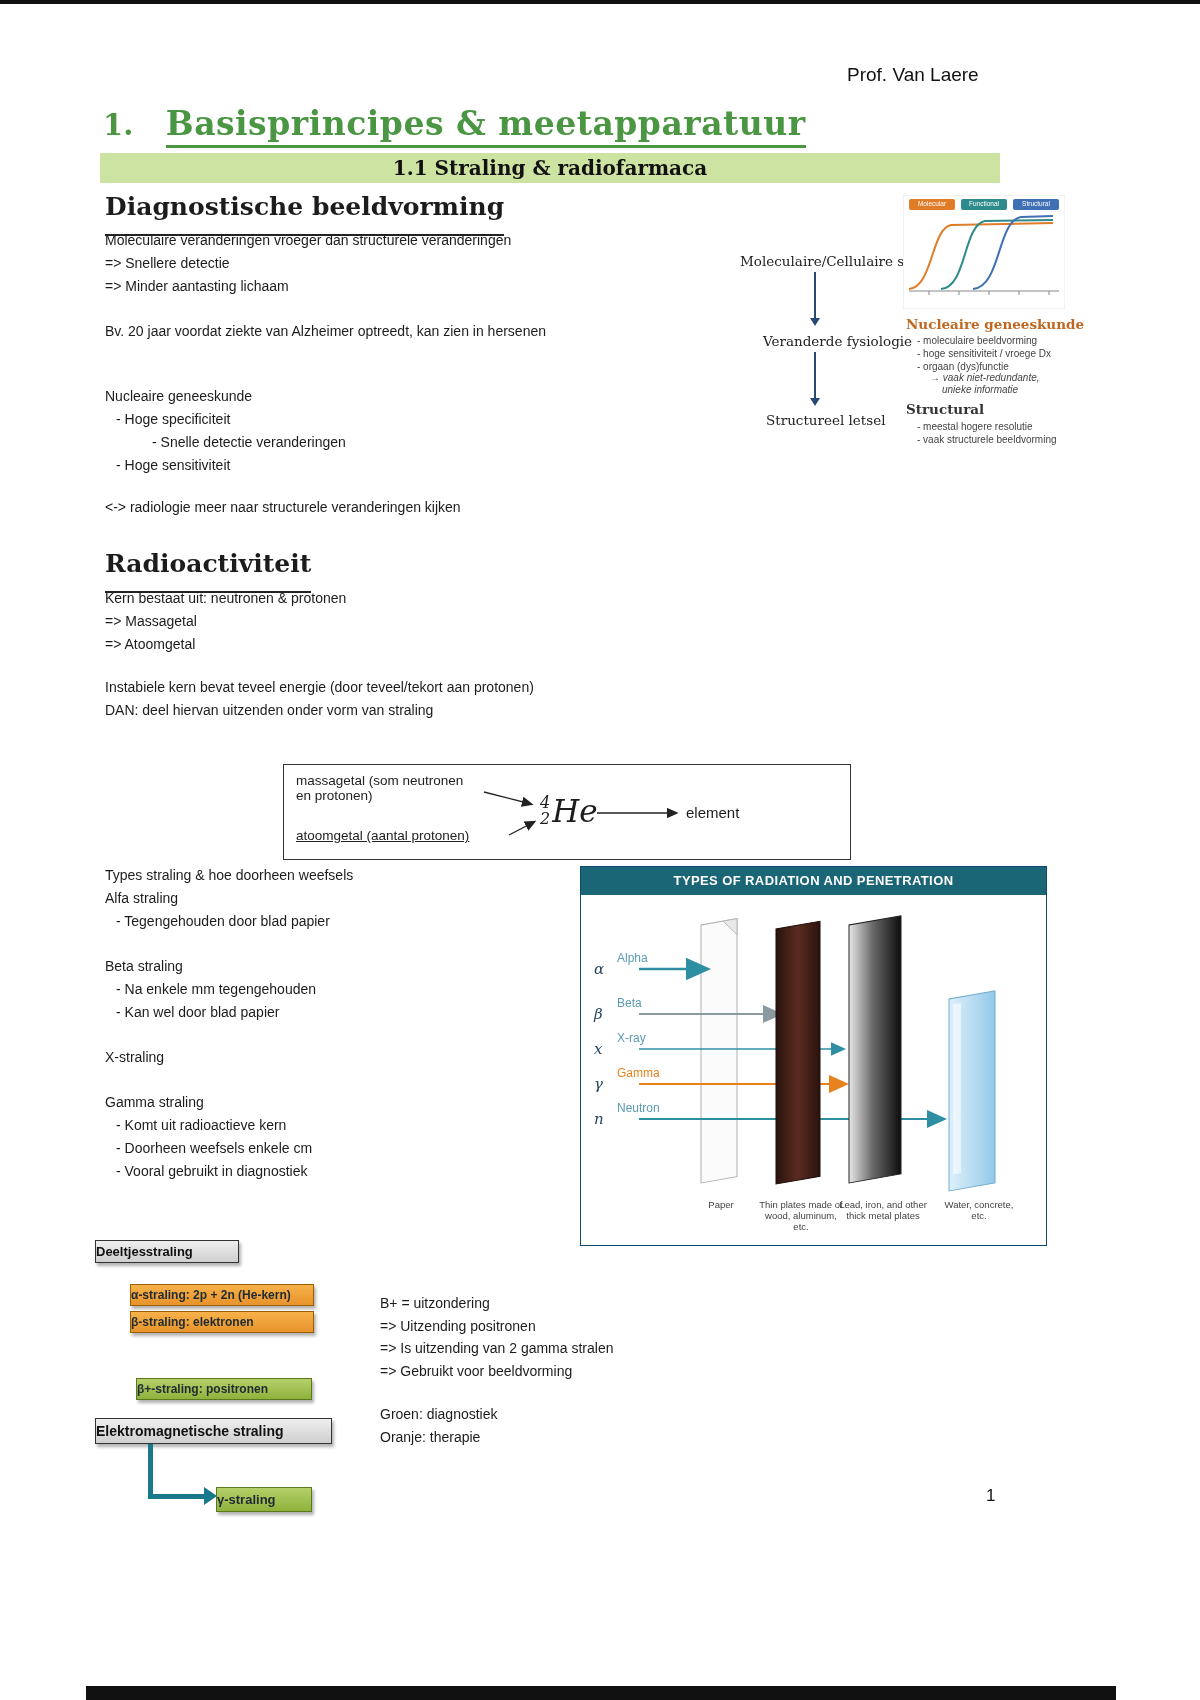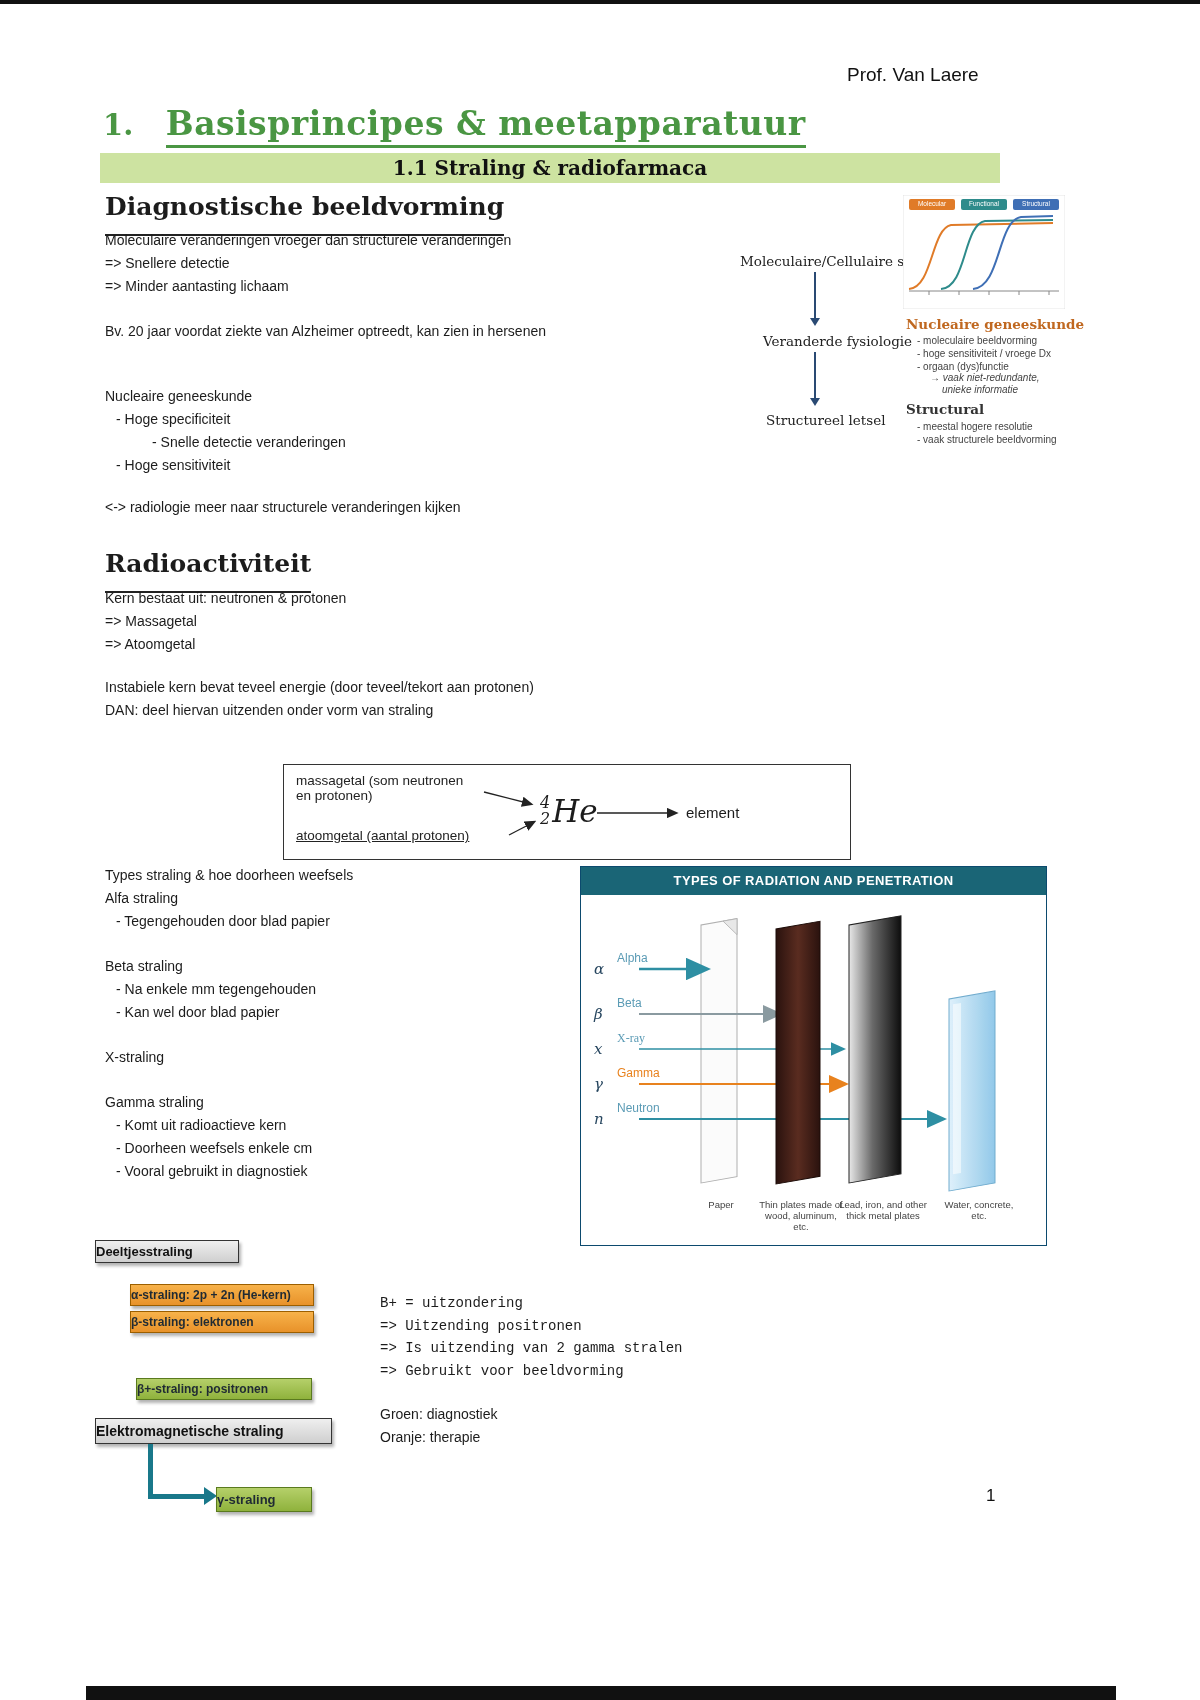--- a/index.html
+++ b/index.html
@@ -252,21 +252,21 @@
     </svg>
 
     <div class="abs pen-header">TYPES OF RADIATION AND PENETRATION</div>
 
     <div class="abs pen-name" style="left:36px; top:84px;">Alpha</div>
     <div class="abs pen-symbol" style="left:13px; top:93px;">α</div>
 
     <div class="abs pen-name" style="left:36px; top:129px;">Beta</div>
     <div class="abs pen-symbol" style="left:13px; top:138px;">β</div>
 
-    <div class="abs pen-name" style="left:36px; top:164px;font-family:Liberation Serif, serif;">X-ray</div>
+    <div class="abs pen-name" style="left:36px; top:164px;">X-ray</div>
     <div class="abs pen-symbol" style="left:13px; top:173px;">x</div>
 
     <div class="abs pen-name orange" style="left:36px; top:199px;">Gamma</div>
     <div class="abs pen-symbol" style="left:13px; top:208px;">γ</div>
 
     <div class="abs pen-name" style="left:36px; top:234px;">Neutron</div>
     <div class="abs pen-symbol" style="left:13px; top:243px;">n</div>
 
     <div class="abs pen-caption" style="left:98px; top:332px; width:84px;">Paper</div>
     <div class="abs pen-caption" style="left:176px; top:332px; width:88px;">Thin plates made of wood, aluminum, etc.</div>
@@ -279,21 +279,21 @@
   <div class="abs fc-box fc-orange" style="left:130px; top:1311px; width:182px; height:20px; font-size:12px; line-height:20px;">β-straling: elektronen</div>
   <div class="abs fc-box fc-green" style="left:136px; top:1378px; width:174px; height:20px; font-size:12px; line-height:20px;">β+-straling: positronen</div>
   <div class="abs fc-box fc-gray" style="left:95px; top:1418px; width:235px; height:24px; font-size:14px; line-height:24px;">Elektromagnetische straling</div>
 
   <div class="abs fc-line" style="left:148px; top:1444px; width:5px; height:55px;"></div>
   <div class="abs fc-line" style="left:148px; top:1494px; width:58px; height:5px;"></div>
   <div class="abs fc-arrowhead" style="left:204px; top:1487px;"></div>
 
   <div class="abs fc-box fc-green" style="left:216px; top:1487px; width:94px; height:23px; font-size:13px; line-height:23px;">γ-straling</div>
 
-  <div class="abs body-text" style="left:380px; top:1292px; width:420px; line-height:22.5px;font-family:Liberation Mono, monospace;">
+  <div class="abs body-text" style="left:380px; top:1292px; width:420px; line-height:22.5px;">
     <div>B+ = uitzondering</div>
     <div>=&gt; Uitzending positronen</div>
     <div>=&gt; Is uitzending van 2 gamma stralen</div>
     <div>=&gt; Gebruikt voor beeldvorming</div>
   </div>
   <div class="abs body-text" style="left:380px; top:1403px; width:420px; line-height:22.5px;">
     <div>Groen: diagnostiek</div>
     <div>Oranje: therapie</div>
   </div>
 

